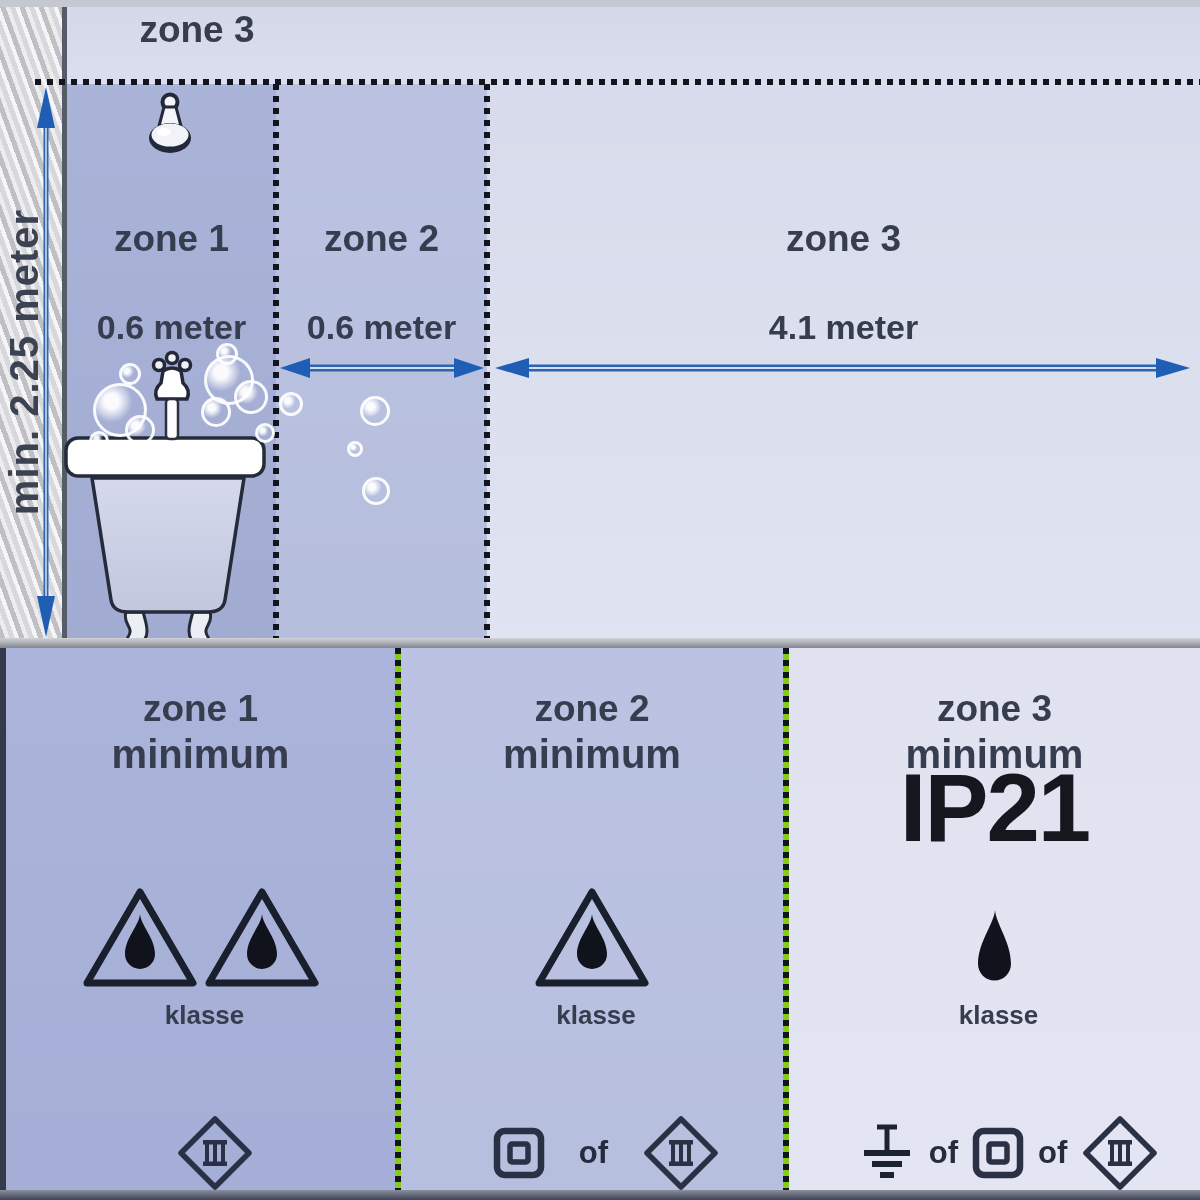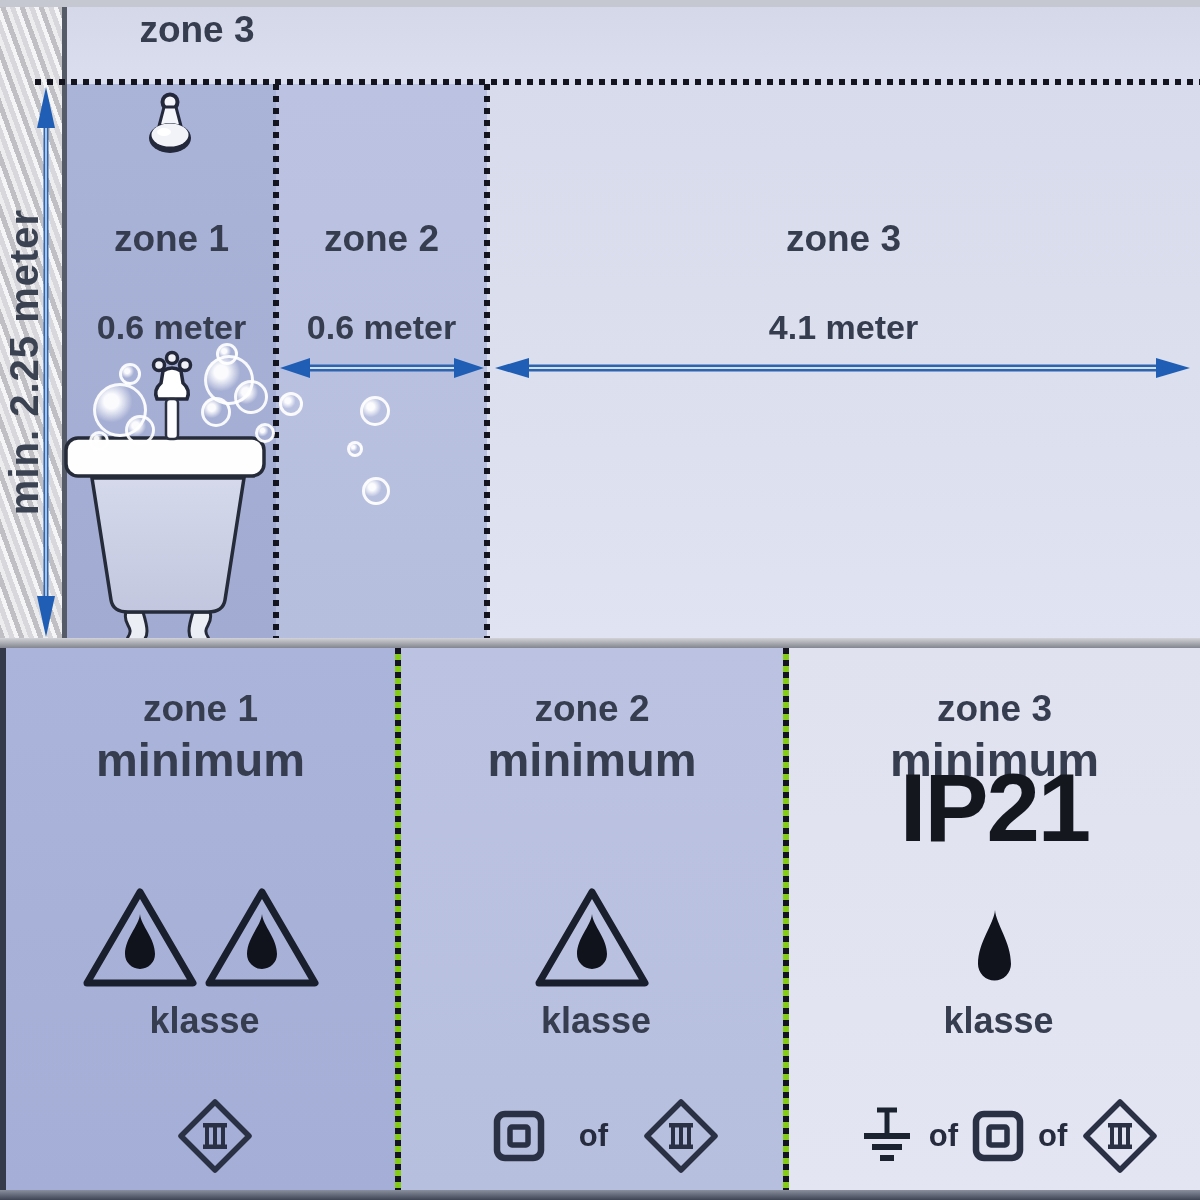--- a/index.html
+++ b/index.html
@@ -48,25 +48,25 @@
   }
 
   
   .left-border{left:0;top:648px;width:6px;height:552px;background:#343a4a;z-index:6;}
   .bottombar{left:0;top:1190px;width:1200px;height:10px;background:linear-gradient(#8a8f9e,#3e4454);z-index:7;}
   .panel{top:648px;height:542px;z-index:2;}
   .p1{left:6px;width:389px;background:linear-gradient(#abb4da,#a5aed6);}
   .p2{left:401px;width:382px;background:linear-gradient(#bcc3e2,#b7bfdf);}
   .p3{left:789px;width:411px;background:linear-gradient(#e0e2f0,#e3e5f2);}
   .panel .pz{position:absolute;left:0;right:0;top:40px;font-size:37px;}
-  .panel .pmin{position:absolute;left:0;right:0;top:84px;font-size:47px;}
+  .panel .pmin{position:absolute;left:0;right:0;top:84px;font-size:40px;}
   .panel .pip{position:absolute;left:0;right:0;top:112px;font-size:96px;letter-spacing:-2px;color:#15171e;line-height:1;}
   .panel .tri-row{position:absolute;left:0;right:0;top:232px;height:110px;display:flex;justify-content:center;align-items:flex-end;gap:4px;}
-  .panel .pkl{position:absolute;left:8px;right:0;top:352px;font-size:36px;}
-  .panel .icon-row{position:absolute;left:0;right:0;top:440px;height:96px;display:flex;justify-content:center;align-items:center;margin-left:29px;}
+  .panel .pkl{position:absolute;left:8px;right:0;top:352px;font-size:26px;}
+  .panel .icon-row{position:absolute;left:0;right:0;top:457px;height:96px;display:flex;justify-content:center;align-items:center;margin-left:29px;}
   .pof{font-size:31px;color:#262c3d;font-weight:bold;}
   .g14{gap:14px;} .g34{gap:34px;}
 </style>
 </head>
 <body>
 
 <div class="stage">
 
   <div class="abs topbar"></div>
   <div class="abs wall"></div>

